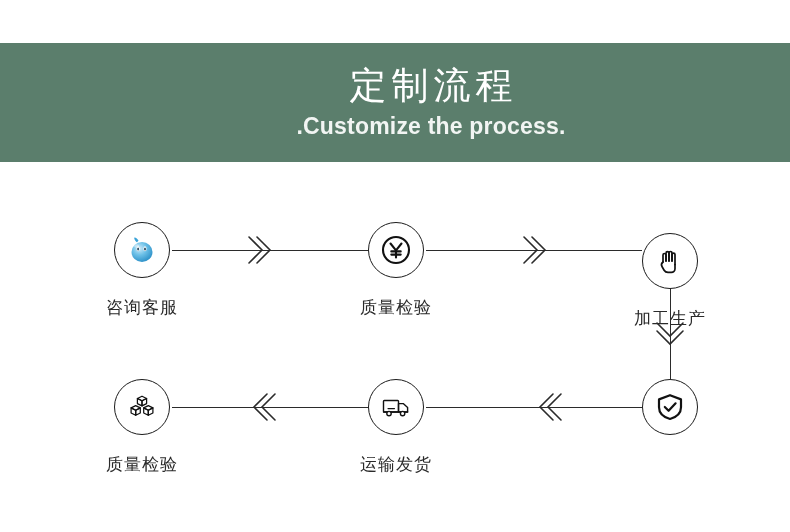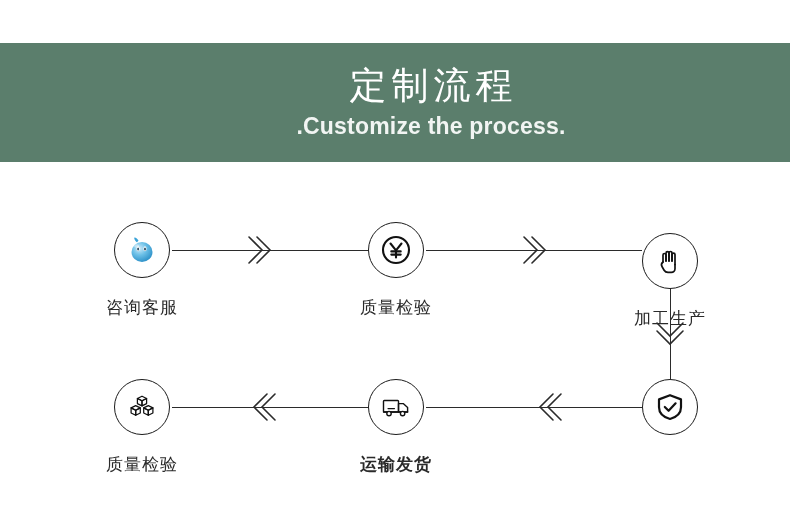--- a/index.html
+++ b/index.html
@@ -86,21 +86,21 @@
     letter-spacing: 1px;
     white-space: nowrap;
     font-family: "DejaVu Sans", "Liberation Sans", sans-serif;
   }
 
   
   #node-1 { left: 82px;  top: 60px; }
   #node-2 { left: 336px; top: 60px; }
   #node-3 { left: 610px; top: 71px; }
   #node-4 { left: 82px;  top: 217px; }
-  #node-5 { left: 336px; top: 217px; font-weight: bold; }
+  #node-5 { left: 336px; top: 217px; }
   #node-6 { left: 610px; top: 217px; }
 
   
   .hline {
     position: absolute;
     height: 0;
     border-top: 1.2px solid #2b2b2b;
     z-index: 1;
   }
   .vline {

